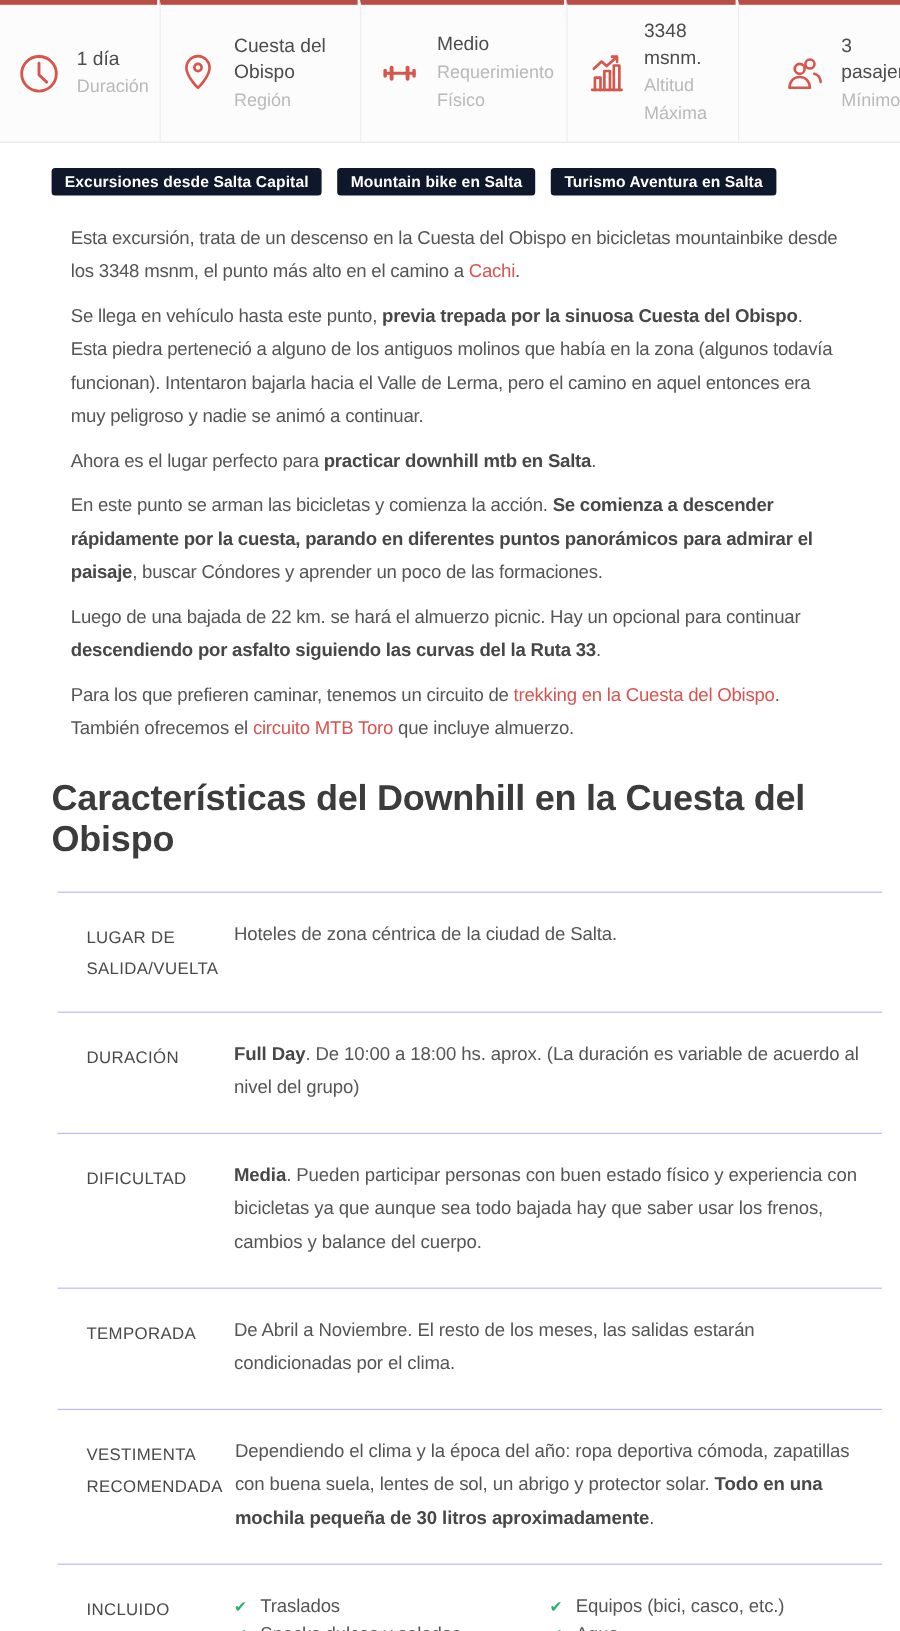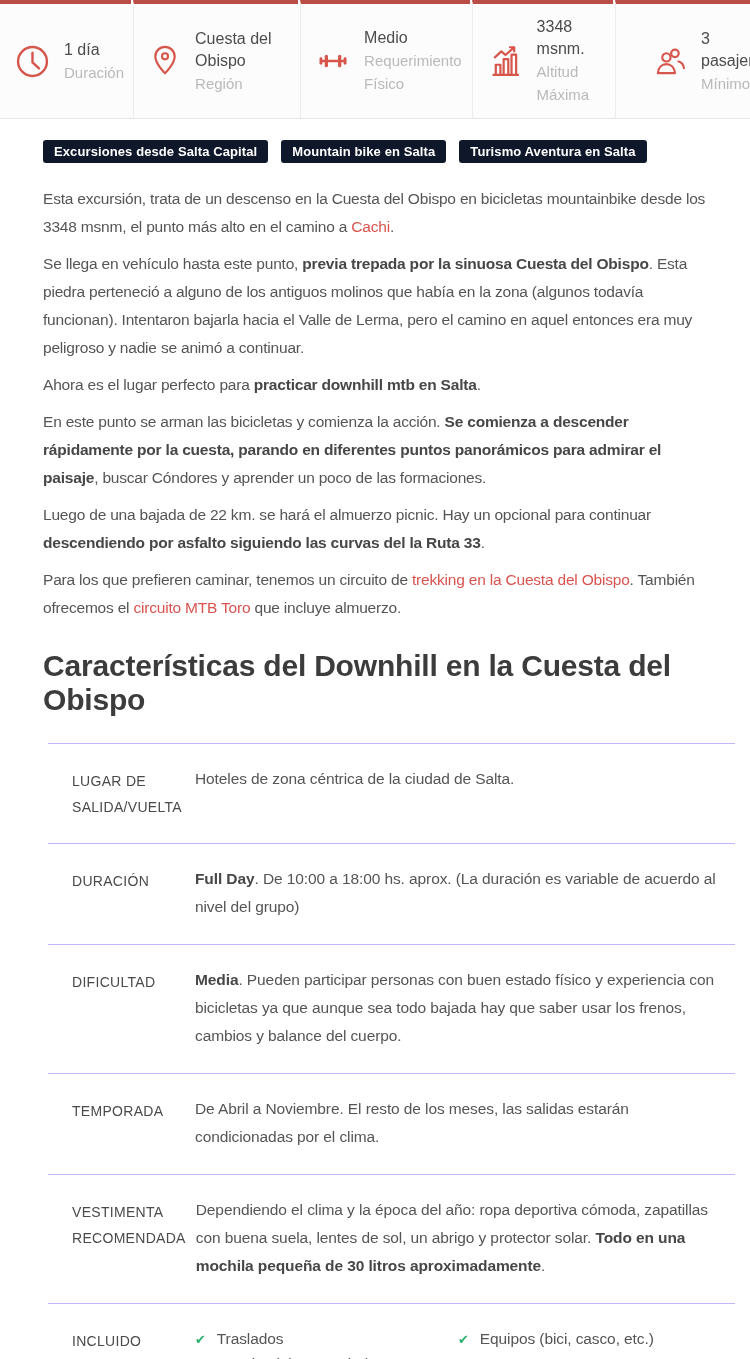--- a/index.html
+++ b/index.html
@@ -25,21 +25,21 @@
   
   .tag-list{display:flex;gap:13px;margin:21px 0 0 43px;}
   .tag{
     display:inline-block;background:#0f172a;color:#fff;font-weight:bold;
     font-size:13px;line-height:15px;padding:4px 11px;border-radius:3px;
     text-decoration:none;letter-spacing:.1px;cursor:pointer;
   }
   
   .content{padding:22px 32px 0 43px;}
   .content p{
-    margin:0 0 9px;font-size:15.5px;line-height:28px;color:#555;
+    margin:0 16px 9px;font-size:15.5px;line-height:28px;color:#555;
     letter-spacing:-0.2px;
   }
   .content b{color:#474747;}
   a.inline-link{color:#d9534f;text-decoration:none;cursor:pointer;}
   
   h2.section-title{
     margin:27px 0 0 43px;font-size:30px;font-weight:600;color:#3c3c3c;
     letter-spacing:-0.2px;
   }
   

